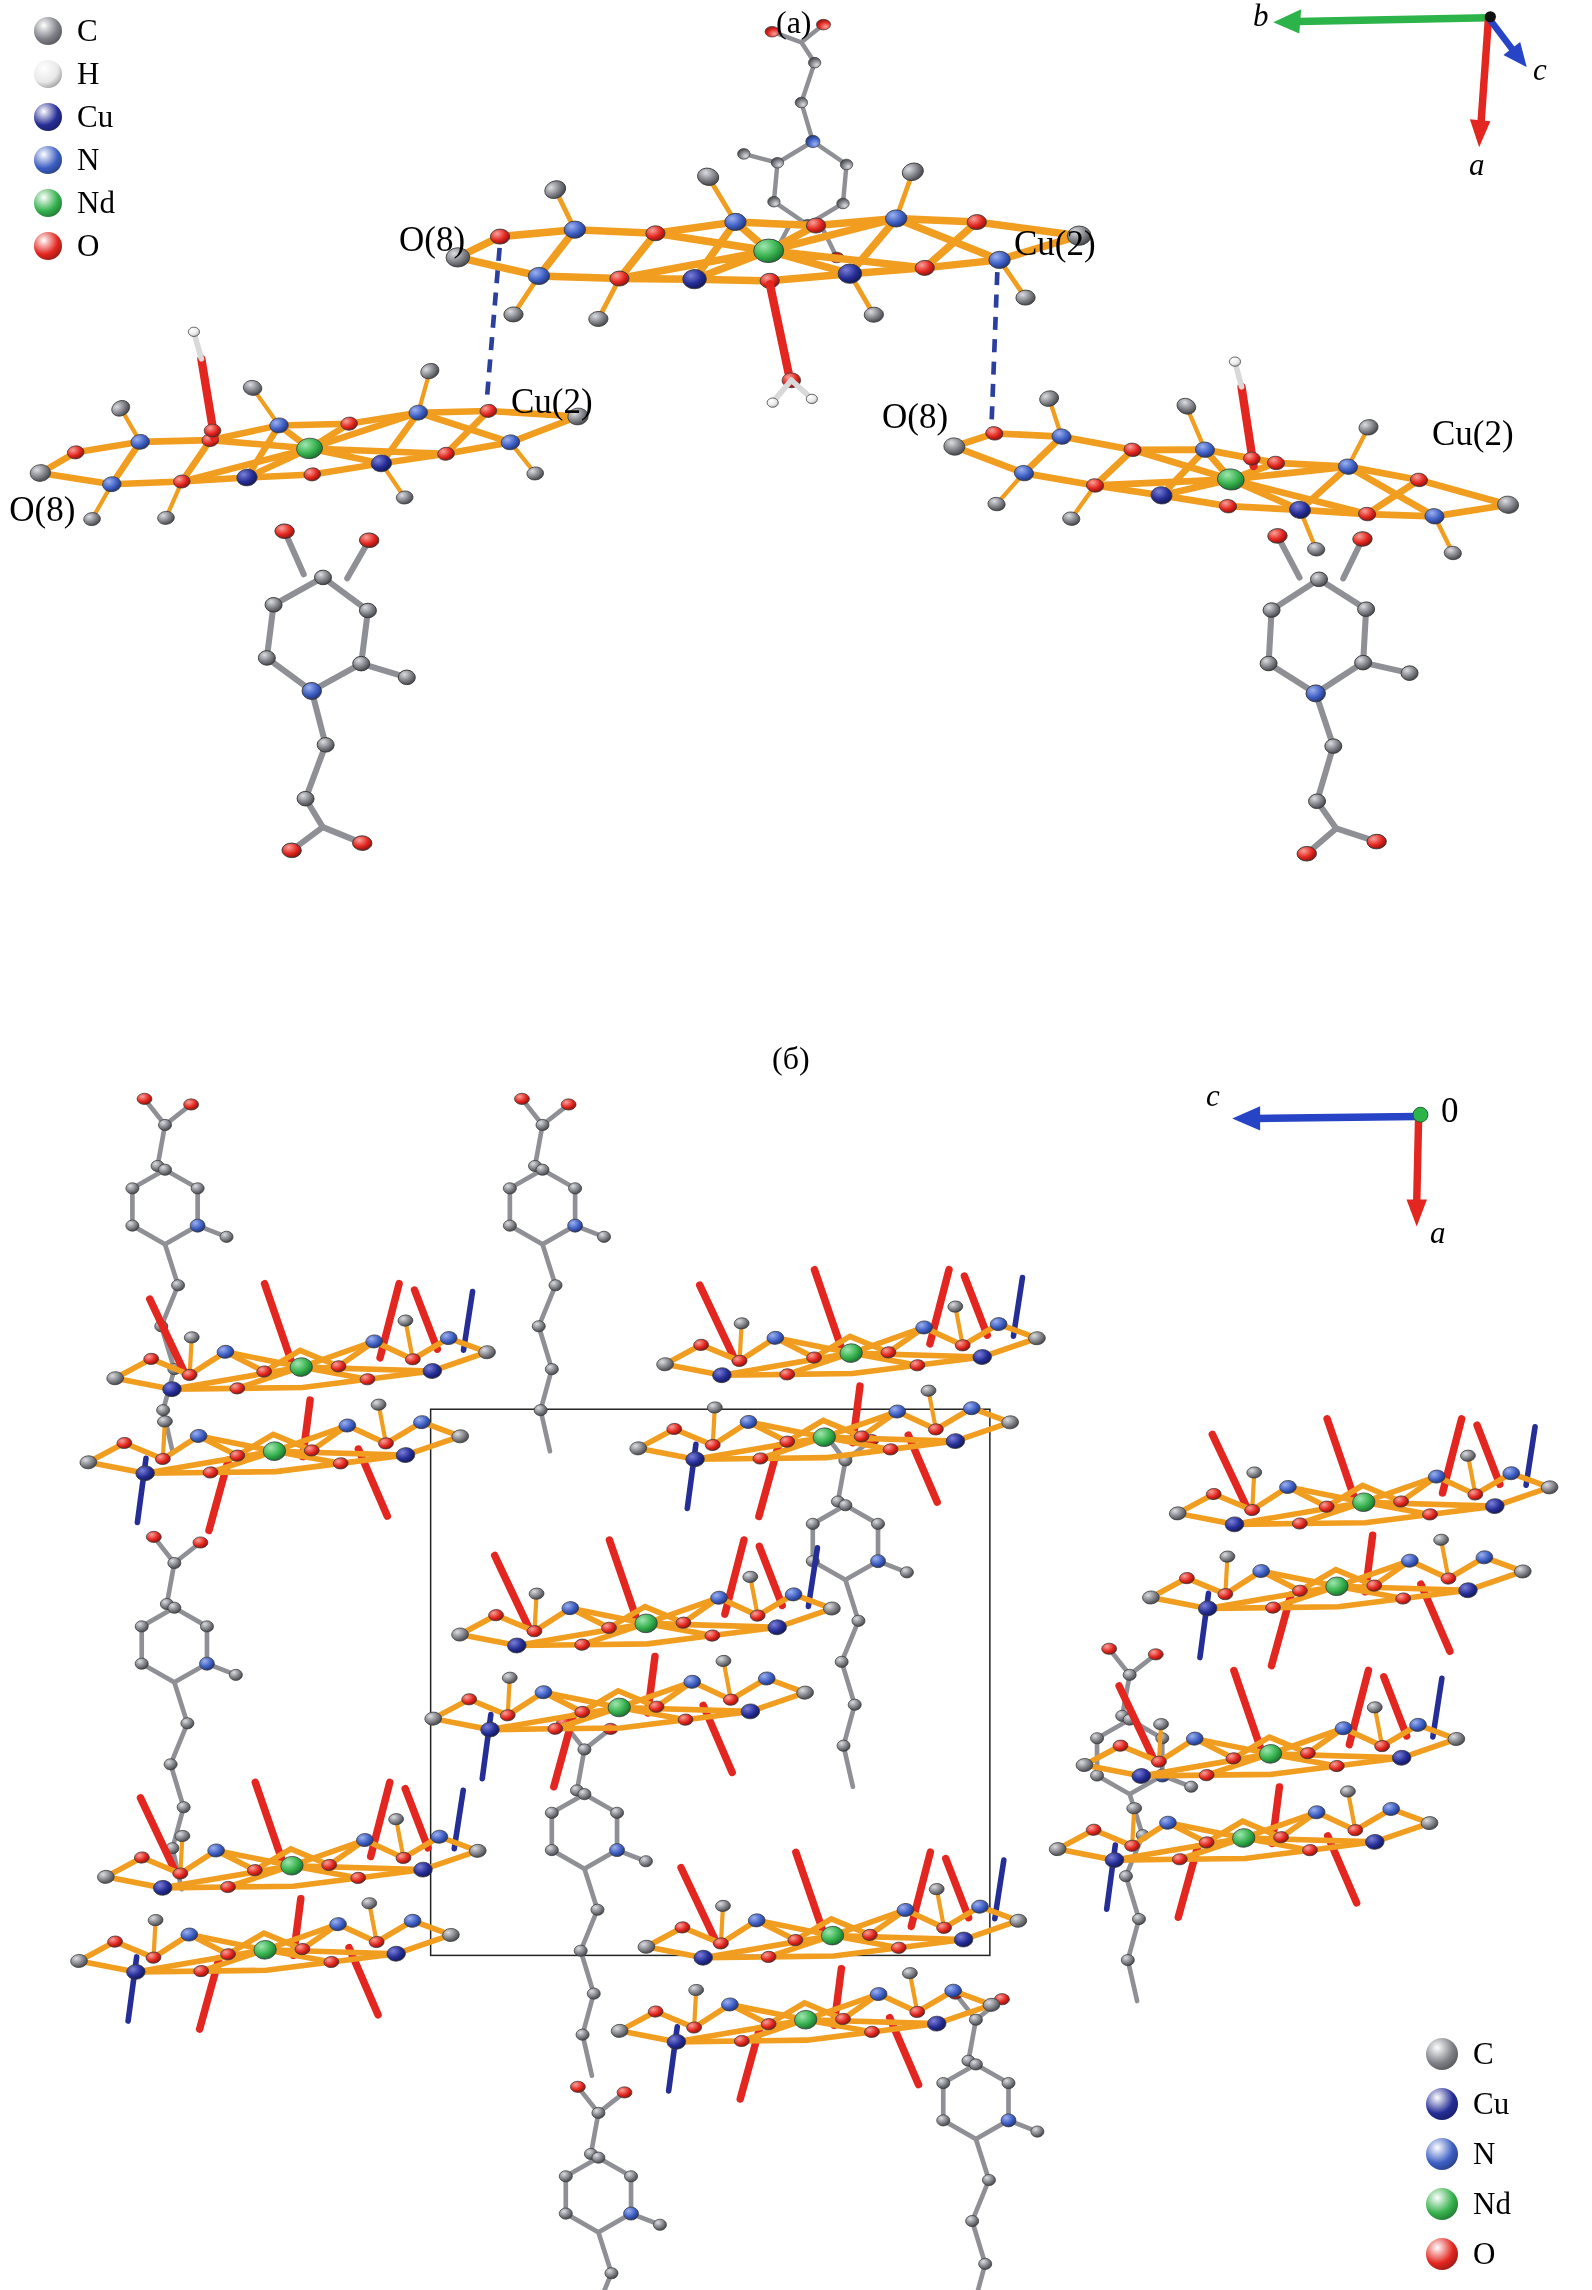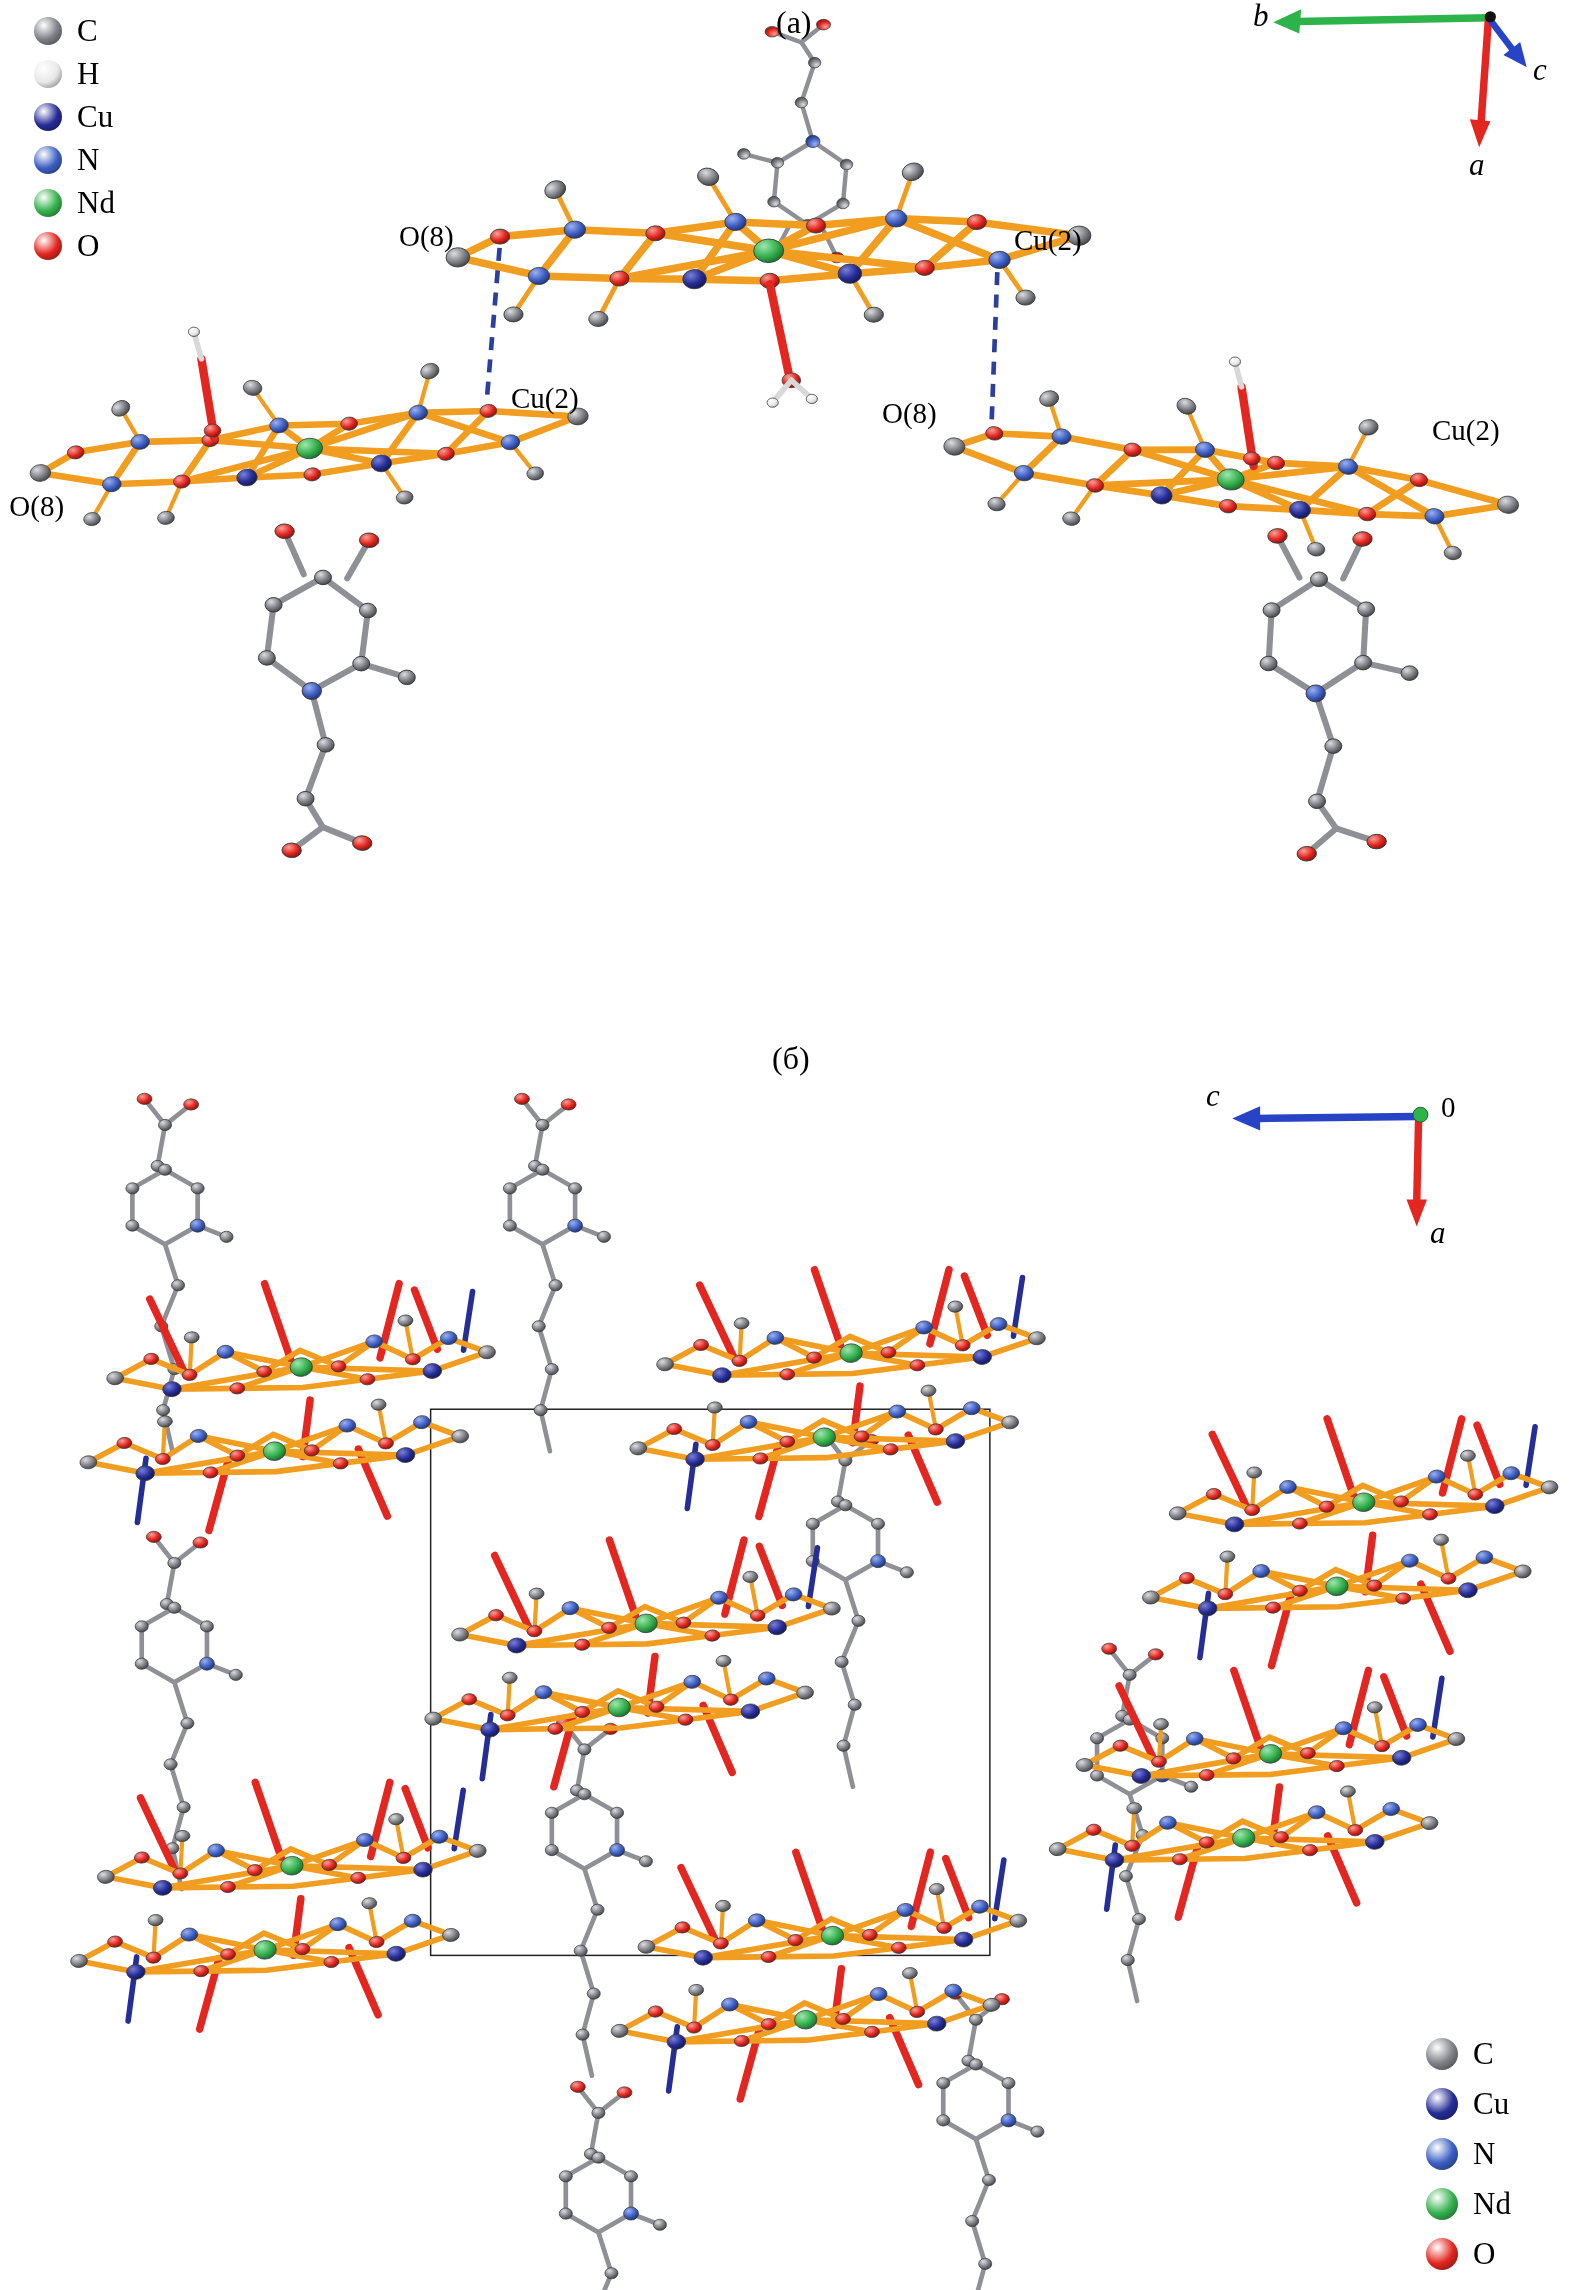--- a/index.html
+++ b/index.html
@@ -1,20 +1,20 @@
 <!DOCTYPE html>
 <html style="font-size:15px"><head>
 <meta charset="utf-8">
 <style>
   *{margin:0;padding:0;box-sizing:border-box}
   html,body{background:#fff}
   .page{position:relative;width:1592px;height:2290px;background:#fff;overflow:hidden;
         font-family:"Liberation Serif", serif;color:#000}
   .art{position:absolute;left:0;top:0}
-  .lbl{position:absolute;font-size:29px;line-height:1;white-space:nowrap}
+  .lbl{position:absolute;font-size:35px;line-height:1;white-space:nowrap}
   .panel-lab{font-size:32px}
   .axis{font-style:italic;font-size:31px}
   .legend{position:absolute;display:flex;flex-direction:column}
   .lrow{display:flex;align-items:center;gap:15px}
   .legend-a .lrow{height:43px}
   .legend-b .lrow{height:50px}
   .sph{border-radius:50%;
        background:radial-gradient(circle at 35% 30%, #ffffff 0%, var(--c) 52%, #000 140%)}
   .legend-a .sph{width:28px;height:28px}
   .legend-b .sph{width:32px;height:32px}

